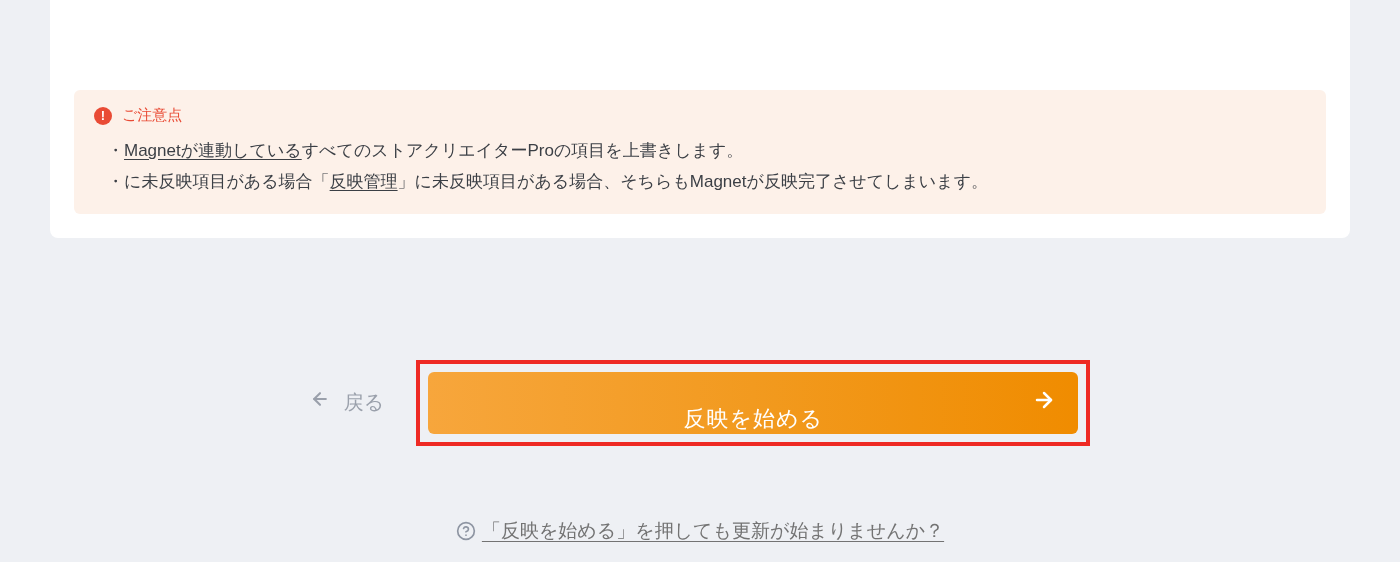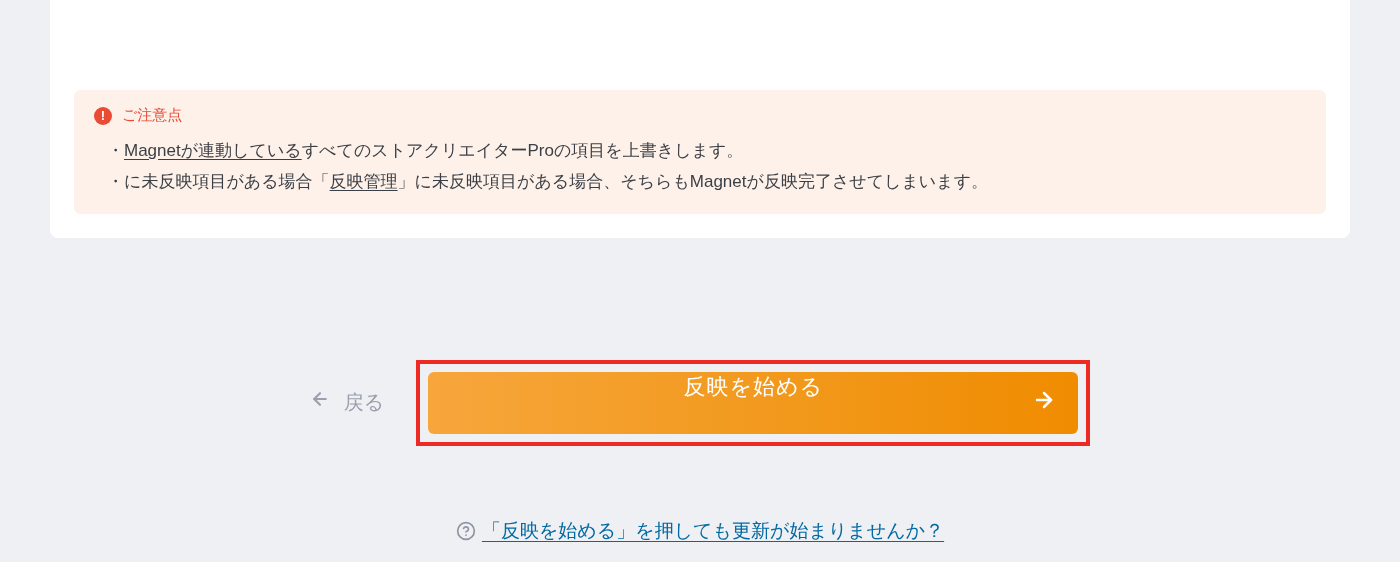--- a/index.html
+++ b/index.html
@@ -86,21 +86,21 @@
       display: block;
     }
     .primary-button-wrap {
       border: 4px solid #ee2a24;
       padding: 8px;
       display: inline-block;
     }
     .primary-button {
       position: relative;
       display: flex;
-      align-items: flex-start;
+      align-items: flex-end;
       justify-content: center;
       width: 650px;
       height: 62px;
       background: linear-gradient(90deg, #f7a63c 0%, #f29a1f 50%, #f08c00 100%);
       color: #ffffff;
       font-size: 22px;
       font-weight: 500;
       border: none;
       border-radius: 6px;
       cursor: pointer;
@@ -113,21 +113,21 @@
       transform: translateY(-50%);
     }
     .help-row {
       text-align: center;
       margin-top: 72px;
     }
     .help-link {
       display: inline-flex;
       align-items: center;
       gap: 6px;
-      color: #0369a1;
+      color: #737373;
       font-size: 19px;
       text-decoration: underline;
       text-underline-offset: 4px;
       cursor: pointer;
     }
     .help-icon svg {
       display: block;
     }
   </style>
 </head>

